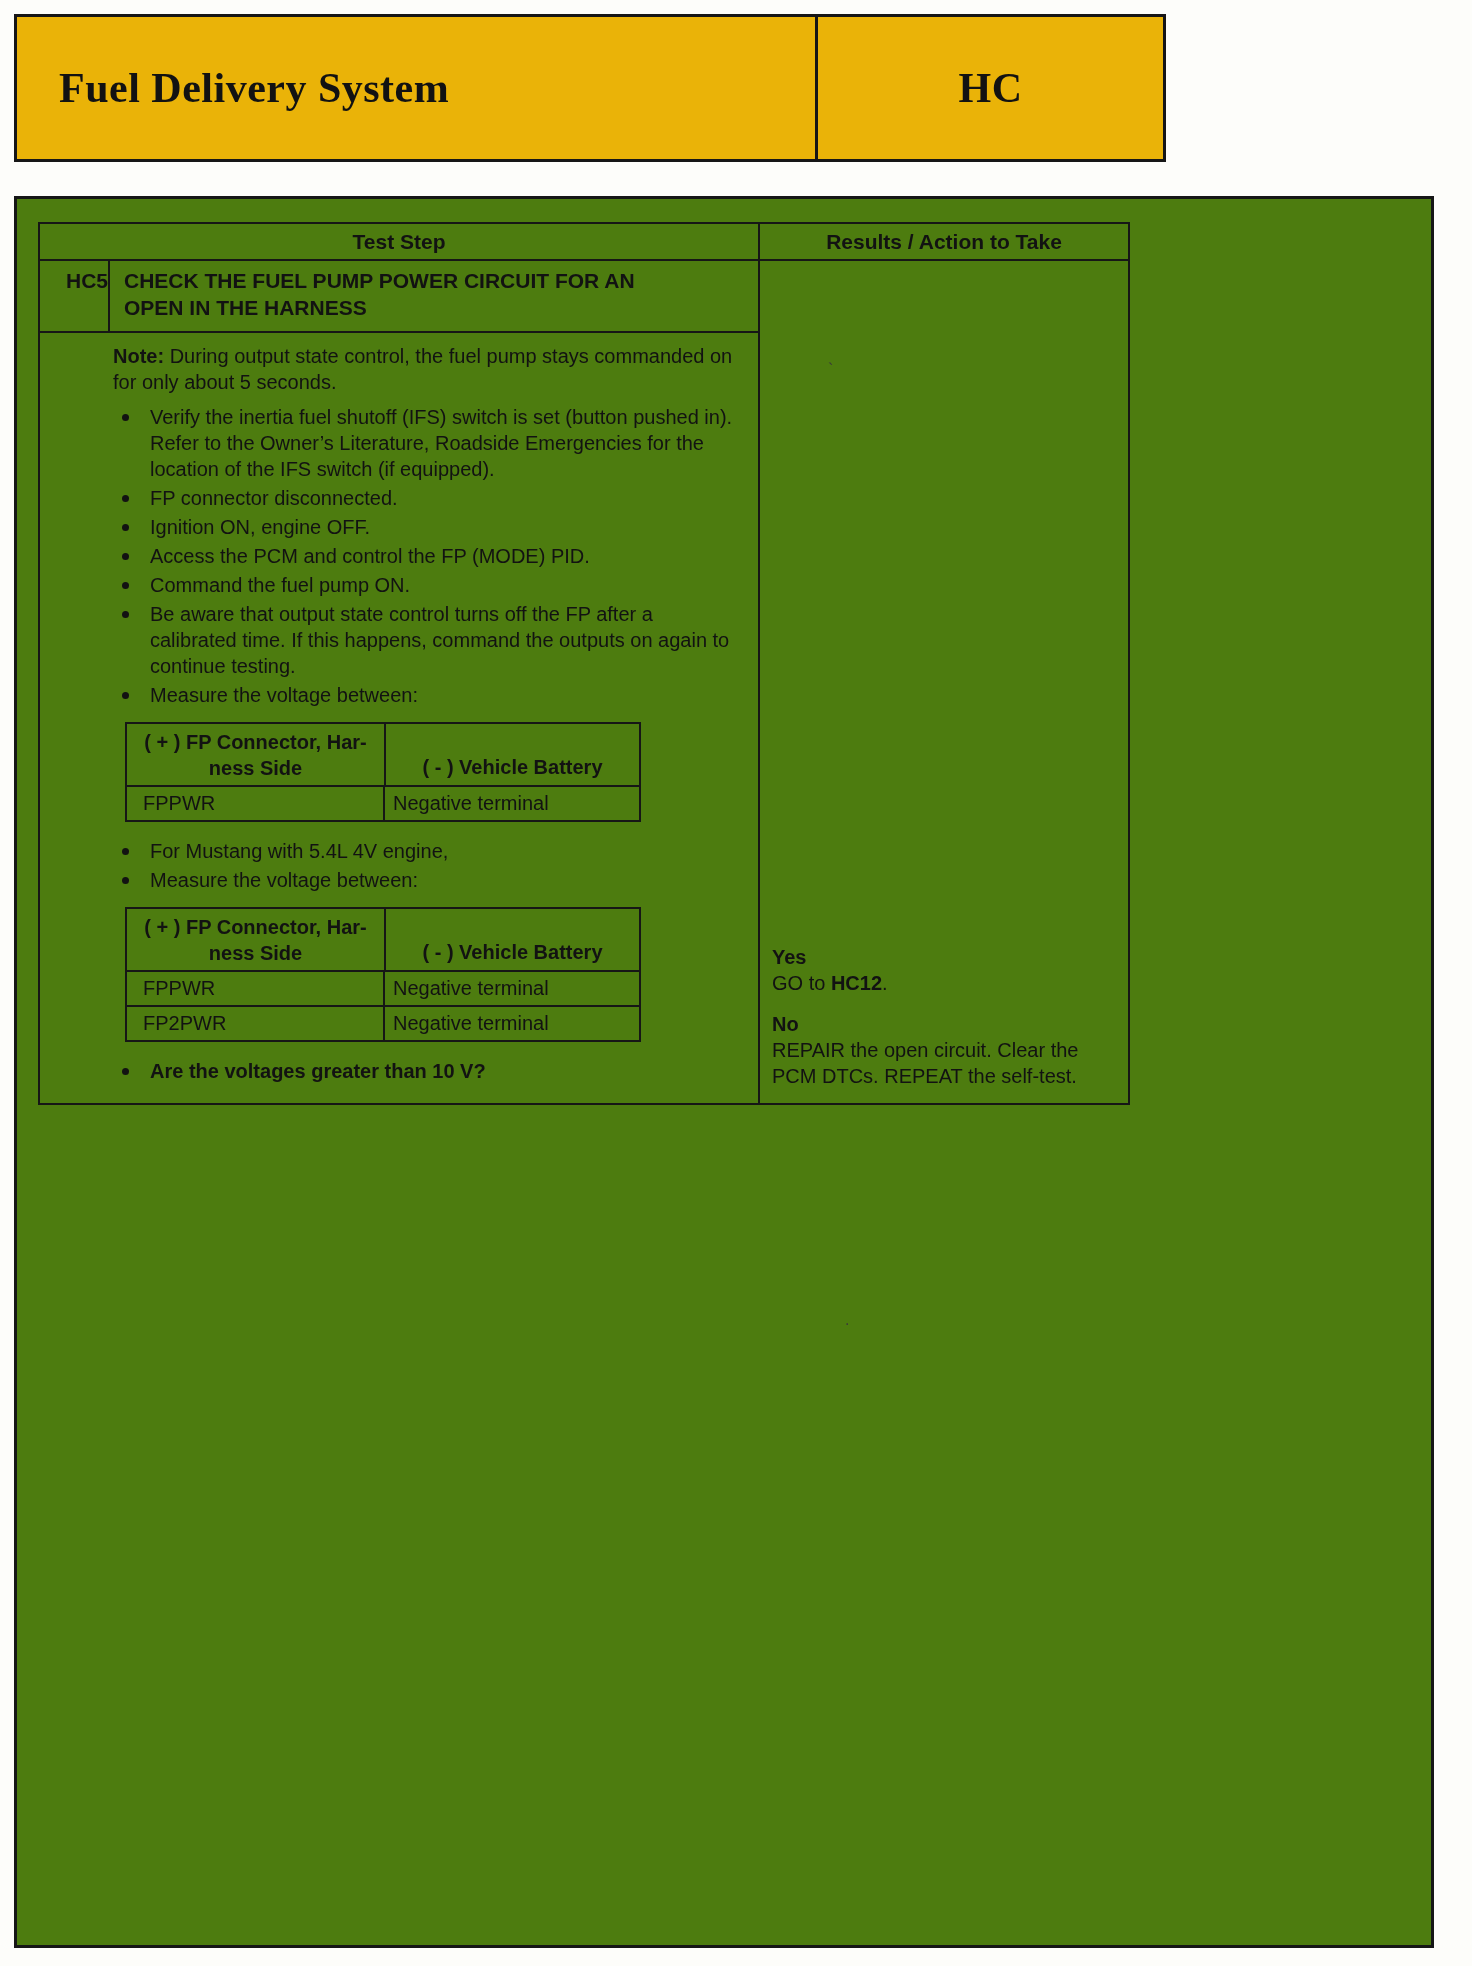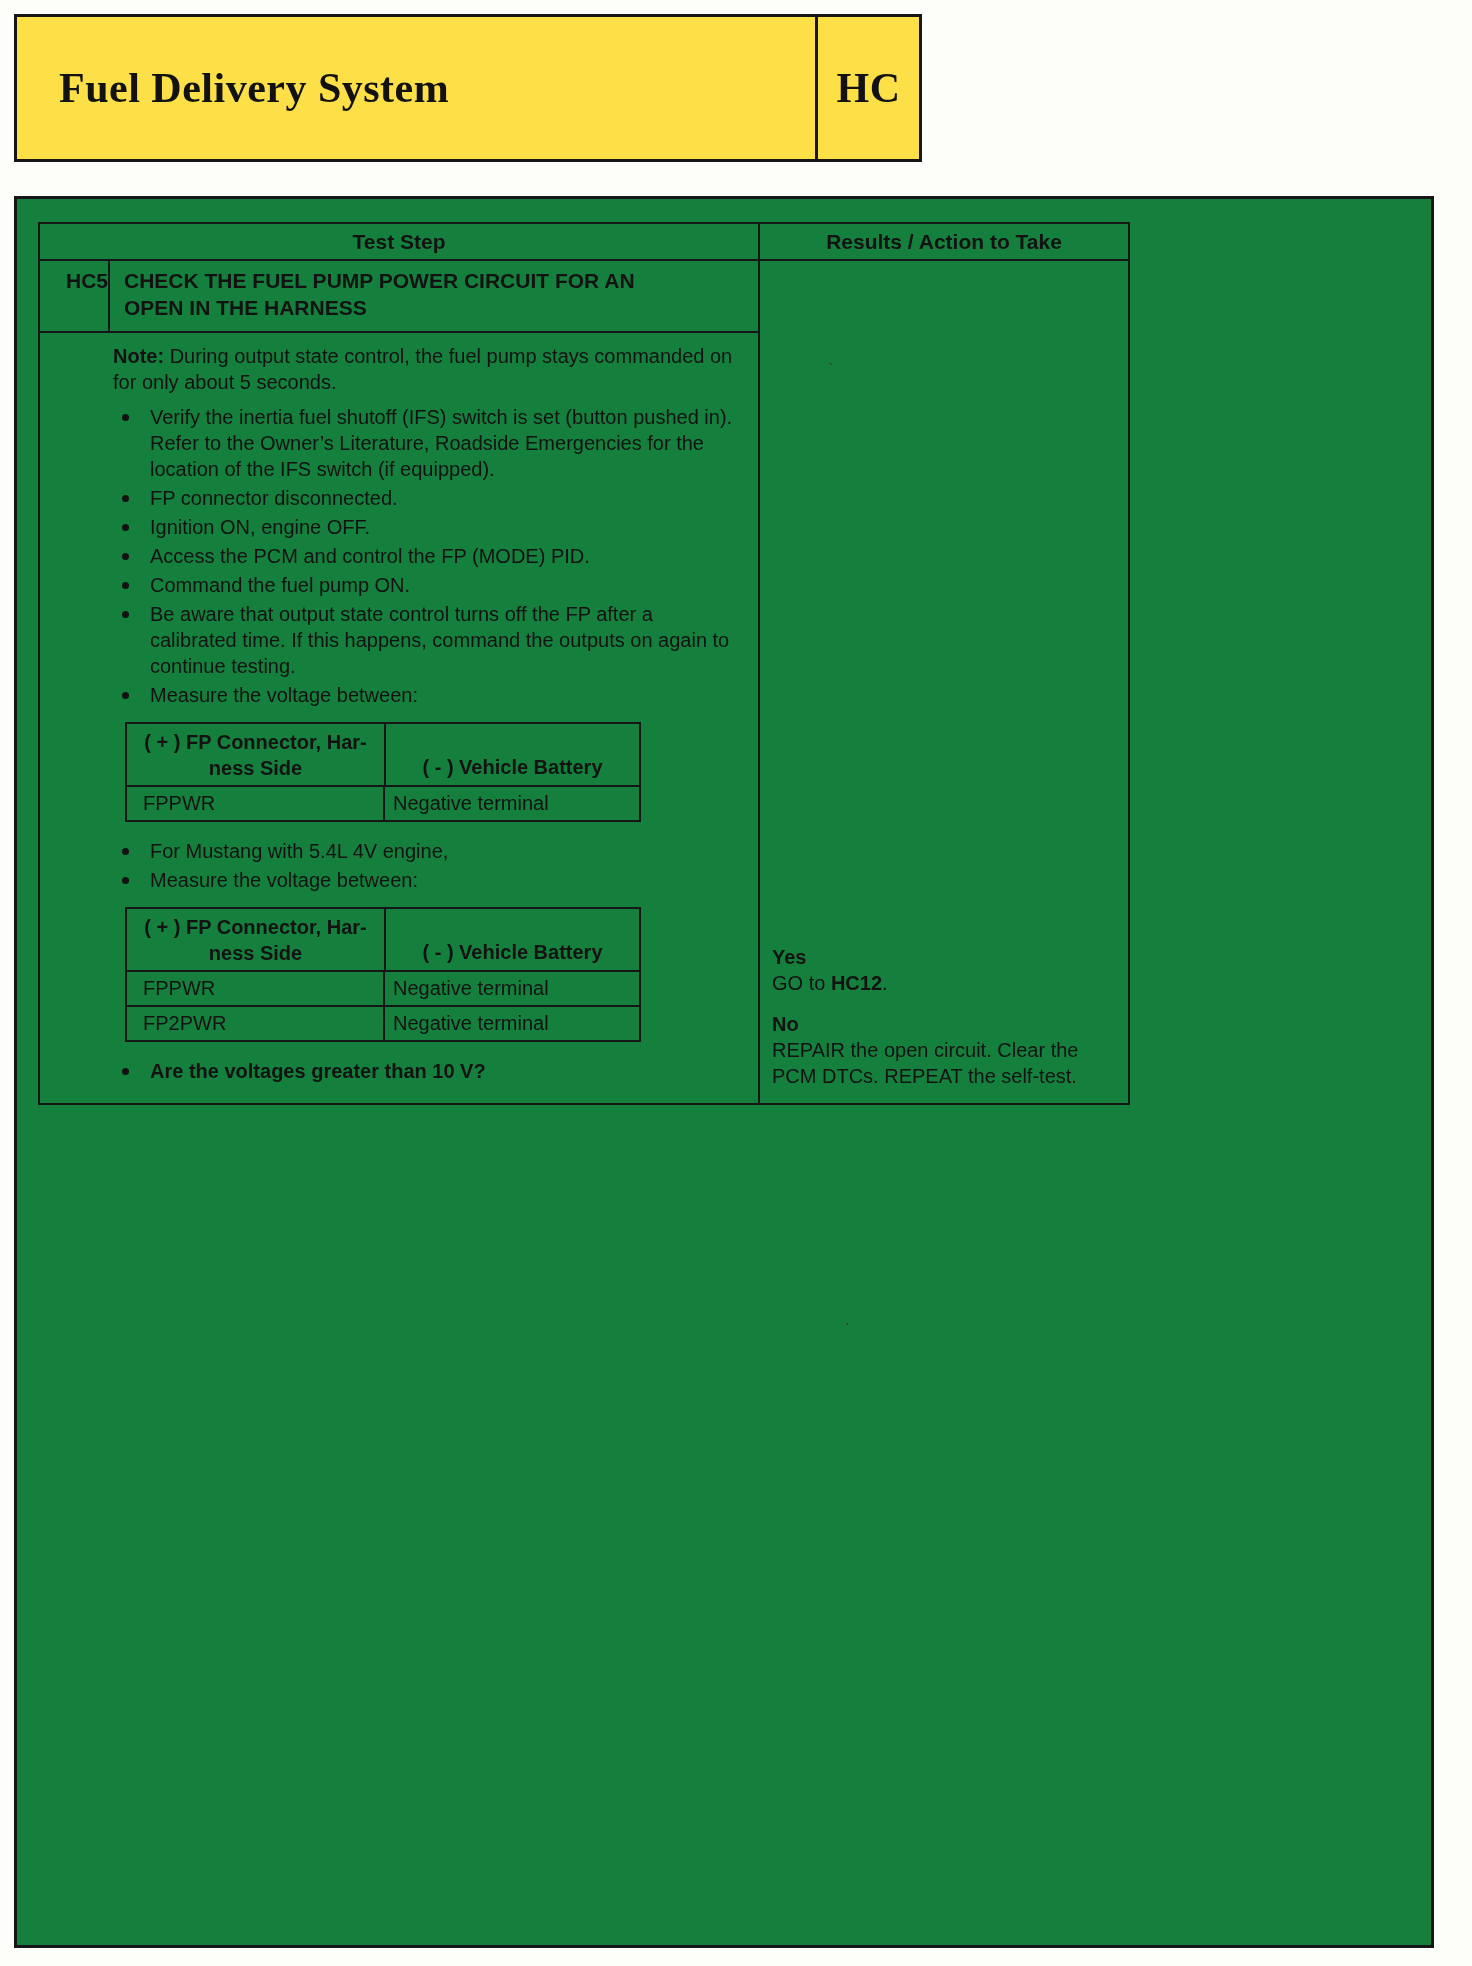--- a/index.html
+++ b/index.html
@@ -10,24 +10,24 @@
     background:#fdfdfa;
     color:#121212;
     font-family:"Liberation Sans", sans-serif;
     font-size:20px;
     line-height:1.3;
     overflow:hidden;
   }
   
   .header-box {
     position:absolute; left:14px; top:14px;
-    width:908px; height:148px;
+    width:1152px; height:148px;
     border:3px solid #161616;
     display:flex;
-    background:#fde047;
+    background:#eab308;
   }
   .header-title-cell {
     width:801px;
     border-right:3px solid #161616;
     display:flex; align-items:center;
     padding-left:42px;
   }
   .header-code-cell {
     flex:1;
     display:flex; align-items:center; justify-content:center;
@@ -36,21 +36,21 @@
     font-family:"Liberation Serif", serif;
     font-weight:bold;
     font-size:42px;
     letter-spacing:0.5px;
   }
   
   .main-box {
     position:absolute; left:14px; top:196px;
     width:1420px; height:1752px;
     border:3px solid #161616;
-    background:#15803d;
+    background:#4d7c0f;
   }
   
   .test-table {
     margin:23px 0 0 21px;
     width:1092px;
     border:2px solid #161616;
     display:flex;
     align-items:stretch;
   }
   .col-left { width:720px; border-right:2px solid #161616; }

